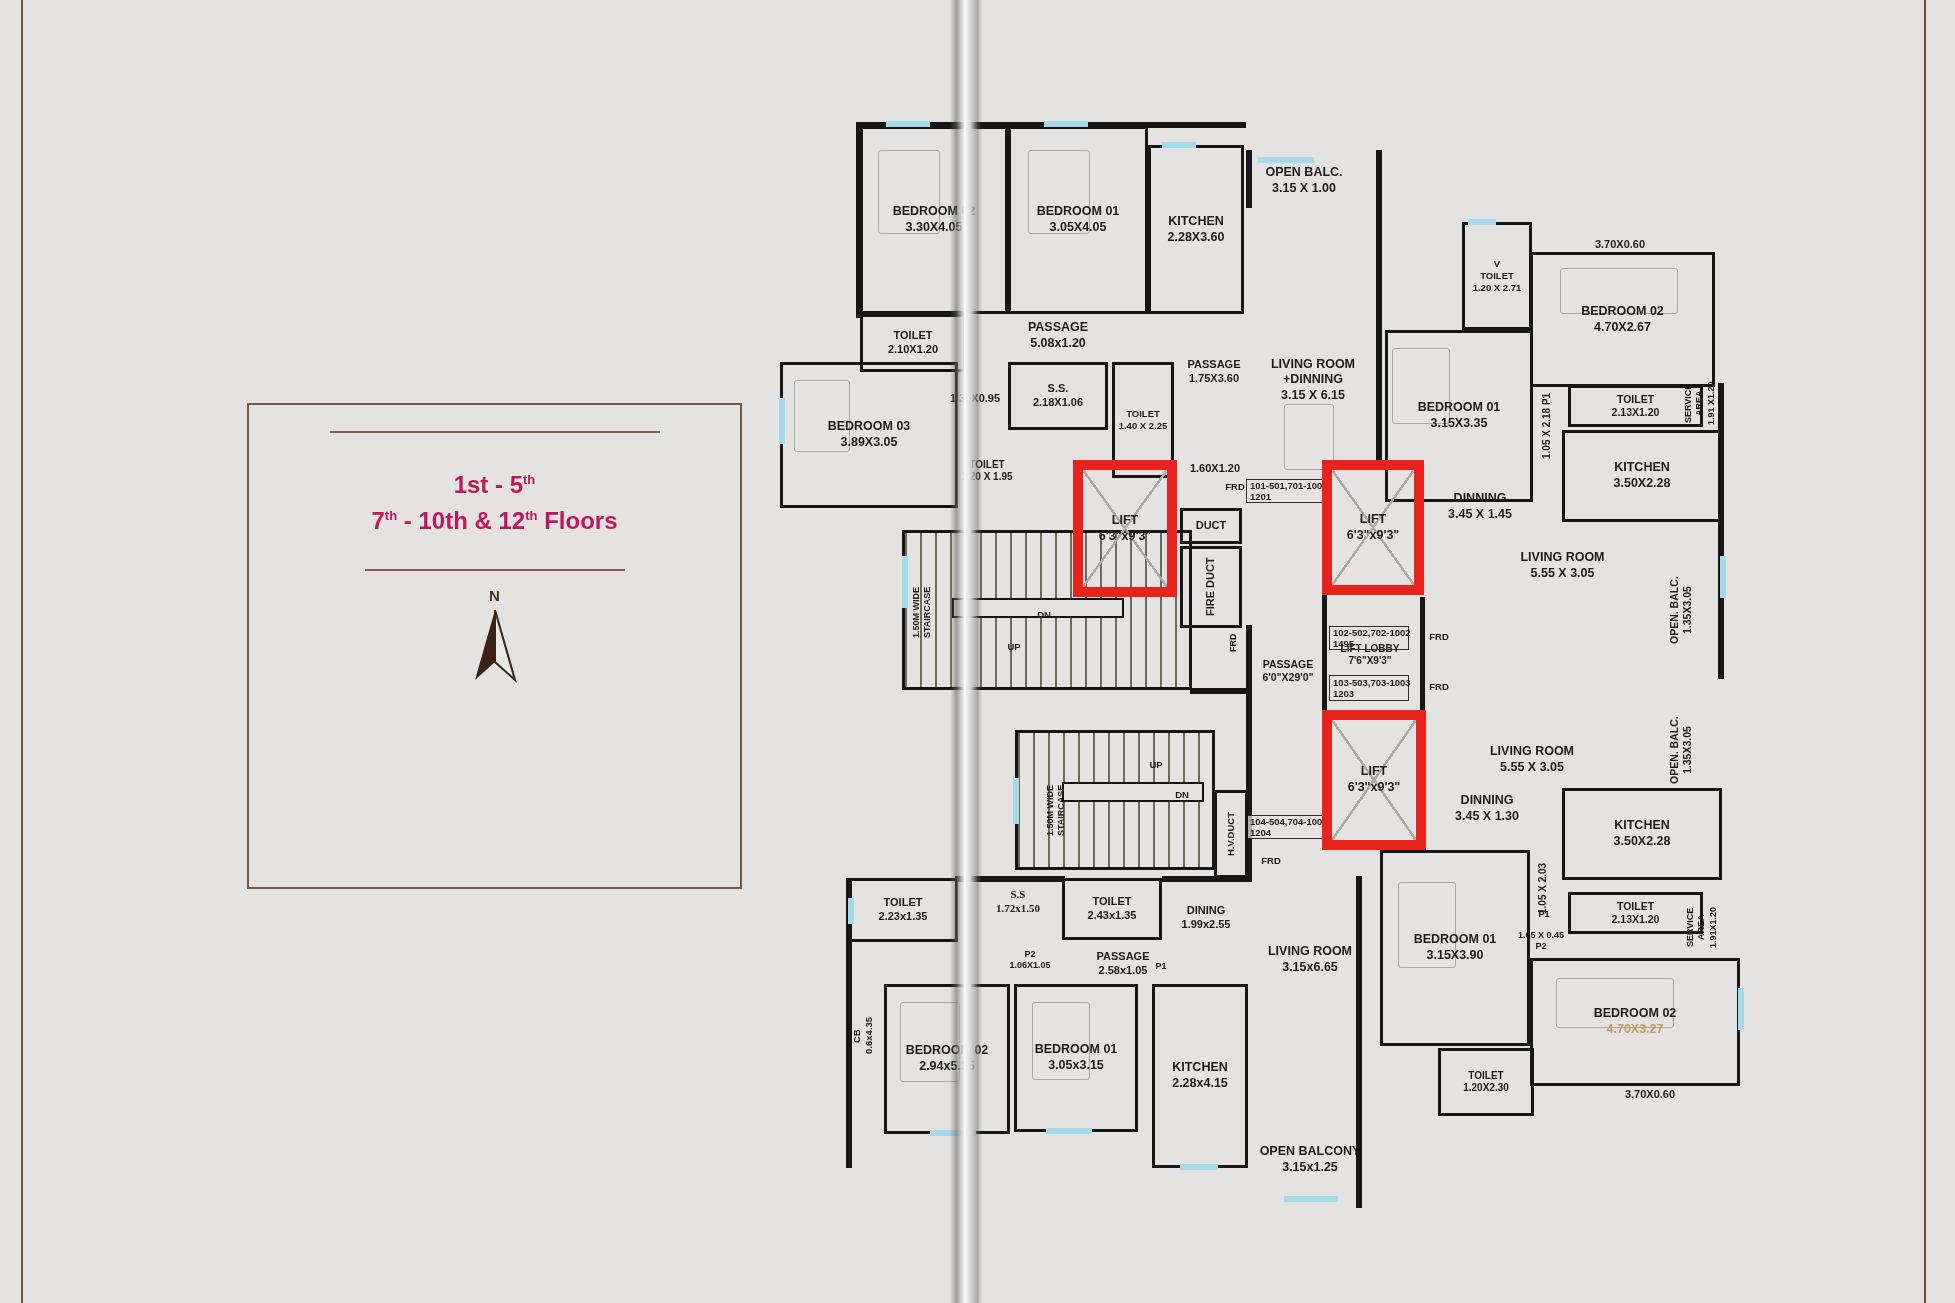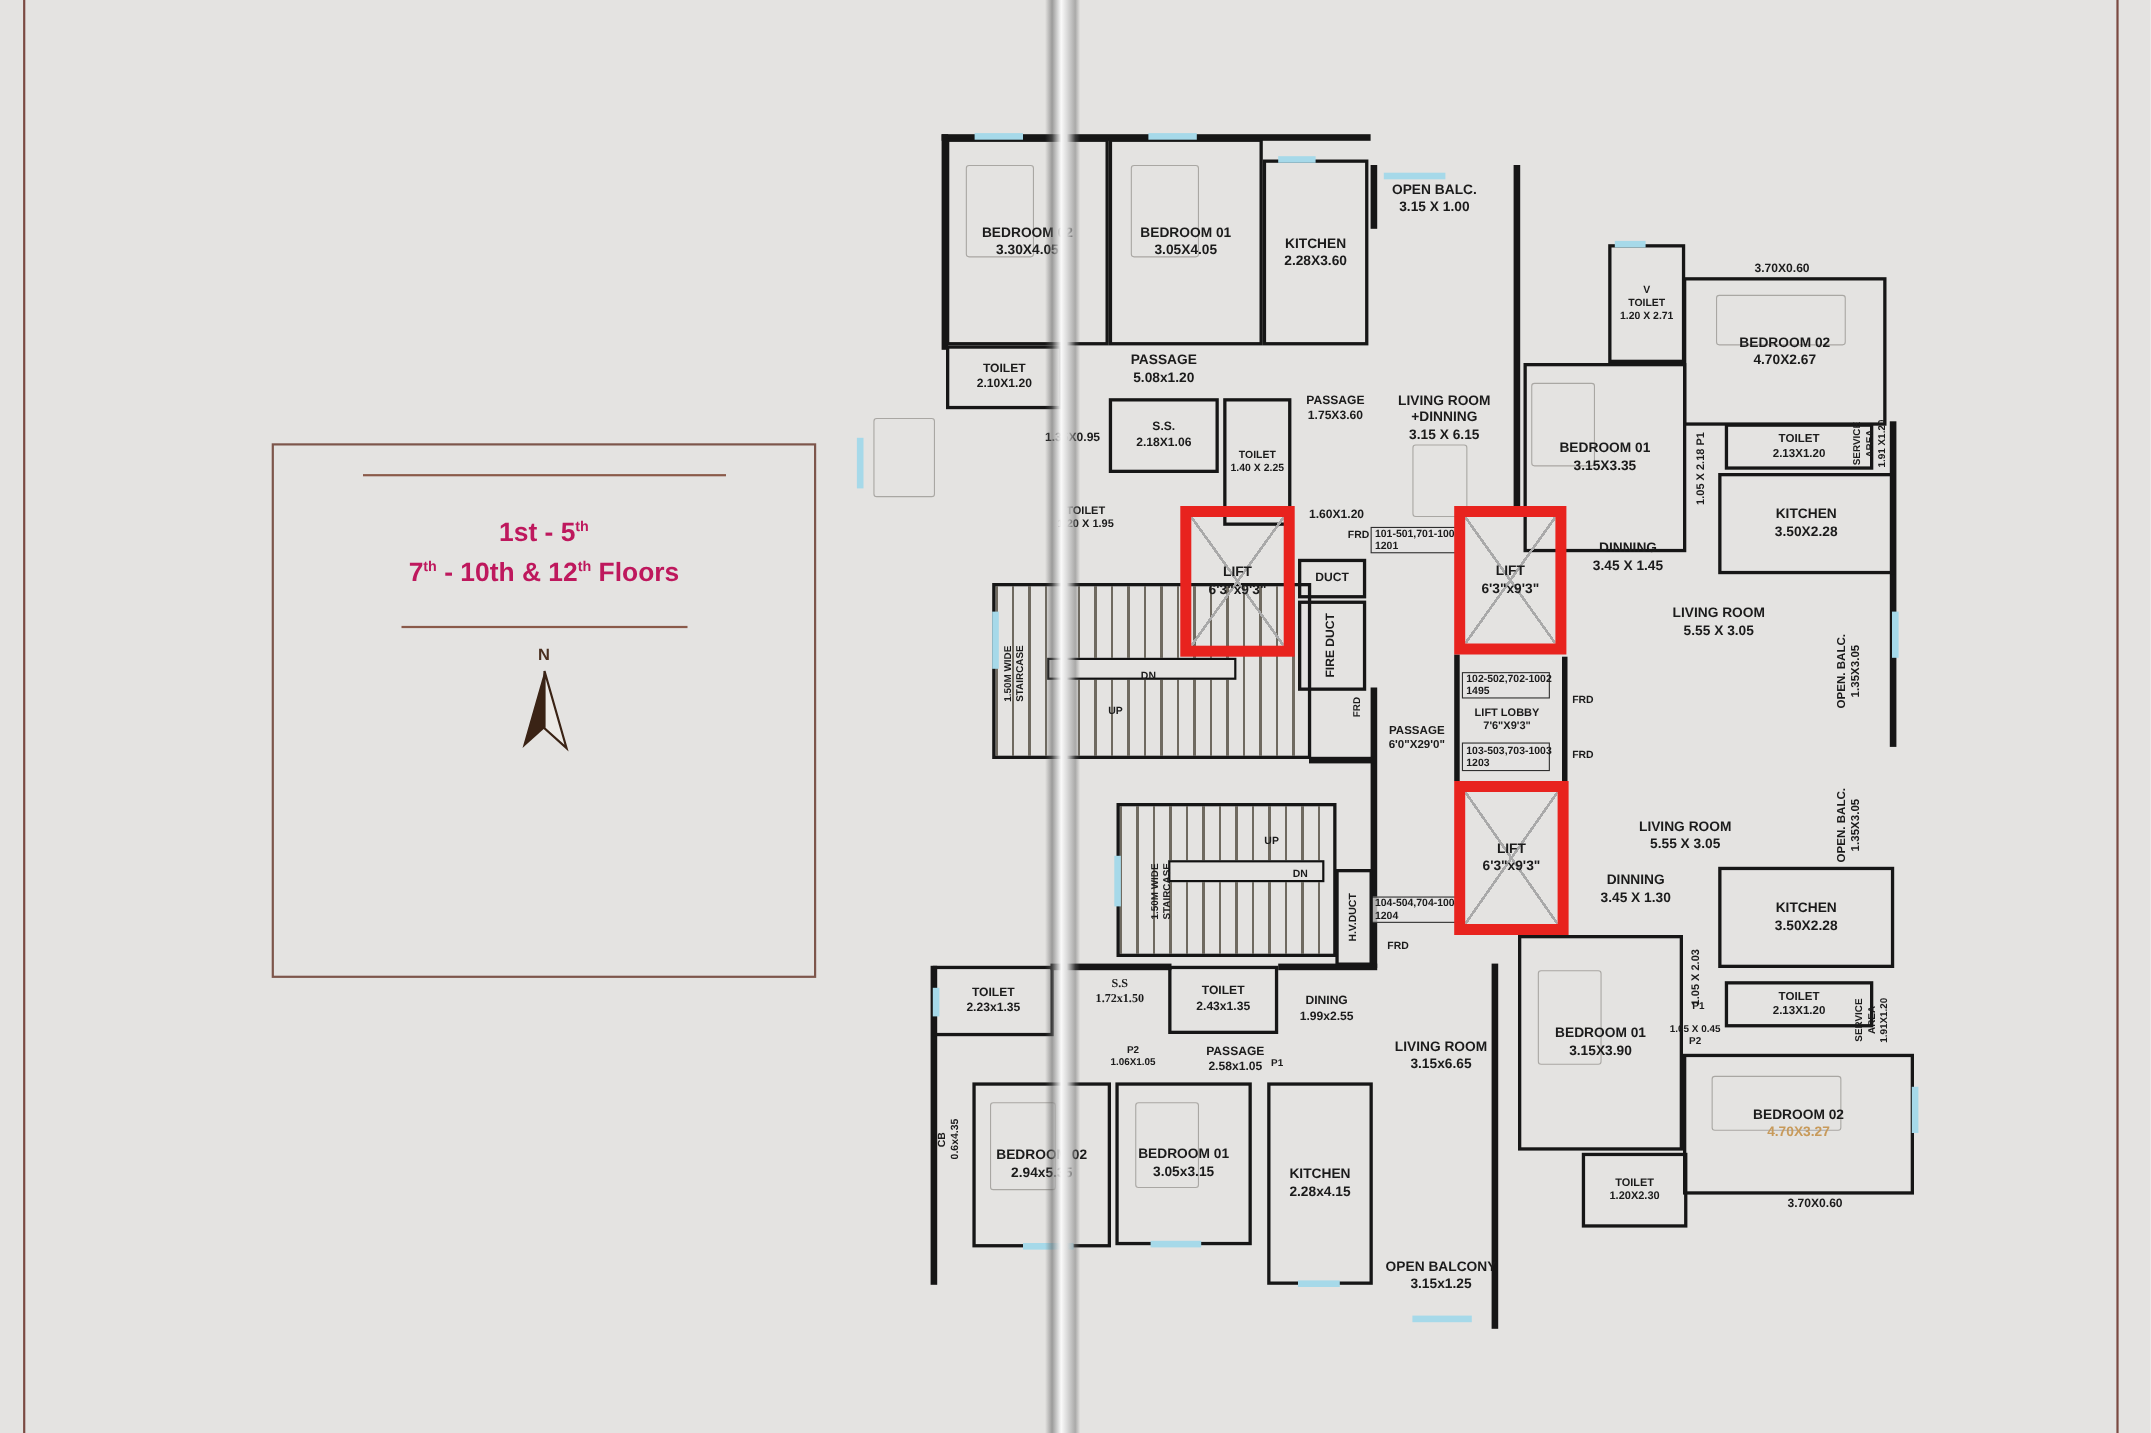--- a/index.html
+++ b/index.html
@@ -80,20 +80,24 @@
         <div class="ln">3.15 X 1.00</div>
       </div>
       <div class="pi room" style="left: 860px; top: 314px; width: 106px; height: 58px; font-size: 11px;">
         <div class="ln">TOILET</div>
         <div class="ln">2.10X1.20</div>
       </div>
       <div class="pi label" style="left: 1002px; top: 316px; width: 112px; height: 40px;">
         <div class="ln">PASSAGE</div>
         <div class="ln">5.08x1.20</div>
       </div>
+      <div class="pi room" style="left: 780px; top: 362px; width: 178px; height: 146px;">
+        <div class="ln">BEDROOM 03</div>
+        <div class="ln">3.89X3.05</div>
+      </div>
       <div class="pi label" style="left: 950px; top: 455px; width: 74px; height: 32px; font-size: 10px;">
         <div class="ln">TOILET</div>
         <div class="ln">1.20 X 1.95</div>
       </div>
       <div class="pi label" style="left: 938px; top: 390px; width: 74px; height: 18px; font-size: 11px;">
         <div class="ln">1.35X0.95</div>
       </div>
       <div class="pi room" style="left: 1008px; top: 362px; width: 100px; height: 68px; font-size: 11px;">
         <div class="ln">S.S.</div>
         <div class="ln">2.18X1.06</div>
@@ -172,21 +176,21 @@
         <div class="ln">FRD</div>
       </div>
       <div class="pi box" style="left: 1246px; top: 479px; width: 78px; height: 24px; font-size: 9.5px;">
         <div class="ln">101-501,701-1001</div>
         <div class="ln">1201</div>
       </div>
       <div class="pi lift" style="left: 1322px; top: 460px; width: 102px; height: 135px;">
         <div class="ln">LIFT</div>
         <div class="ln">6'3"x9'3"</div>
       </div>
-      <div class="pi box" style="left: 1329px; top: 611px; width: 80px; height: 24px; font-size: 9.5px;">
+      <div class="pi box" style="left: 1329px; top: 626px; width: 80px; height: 24px; font-size: 9.5px;">
         <div class="ln">102-502,702-1002</div>
         <div class="ln">1495</div>
       </div>
       <div class="pi label" style="left: 1332px; top: 641px; width: 76px; height: 28px; font-size: 10px;">
         <div class="ln">LIFT LOBBY</div>
         <div class="ln">7'6"X9'3"</div>
       </div>
       <div class="pi box" style="left: 1329px; top: 675px; width: 80px; height: 26px; font-size: 9.5px;">
         <div class="ln">103-503,703-1003</div>
         <div class="ln">1203</div>

